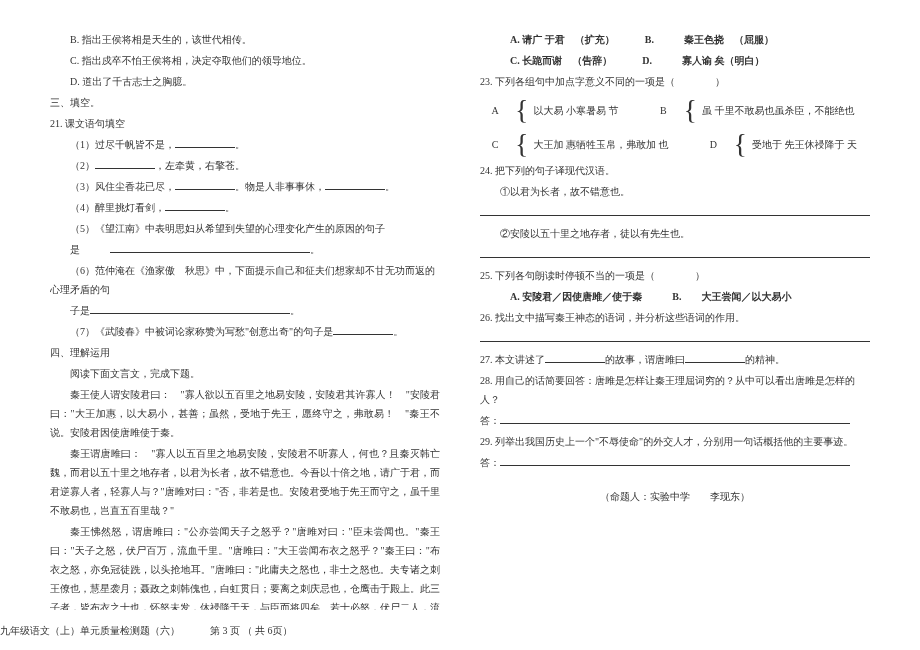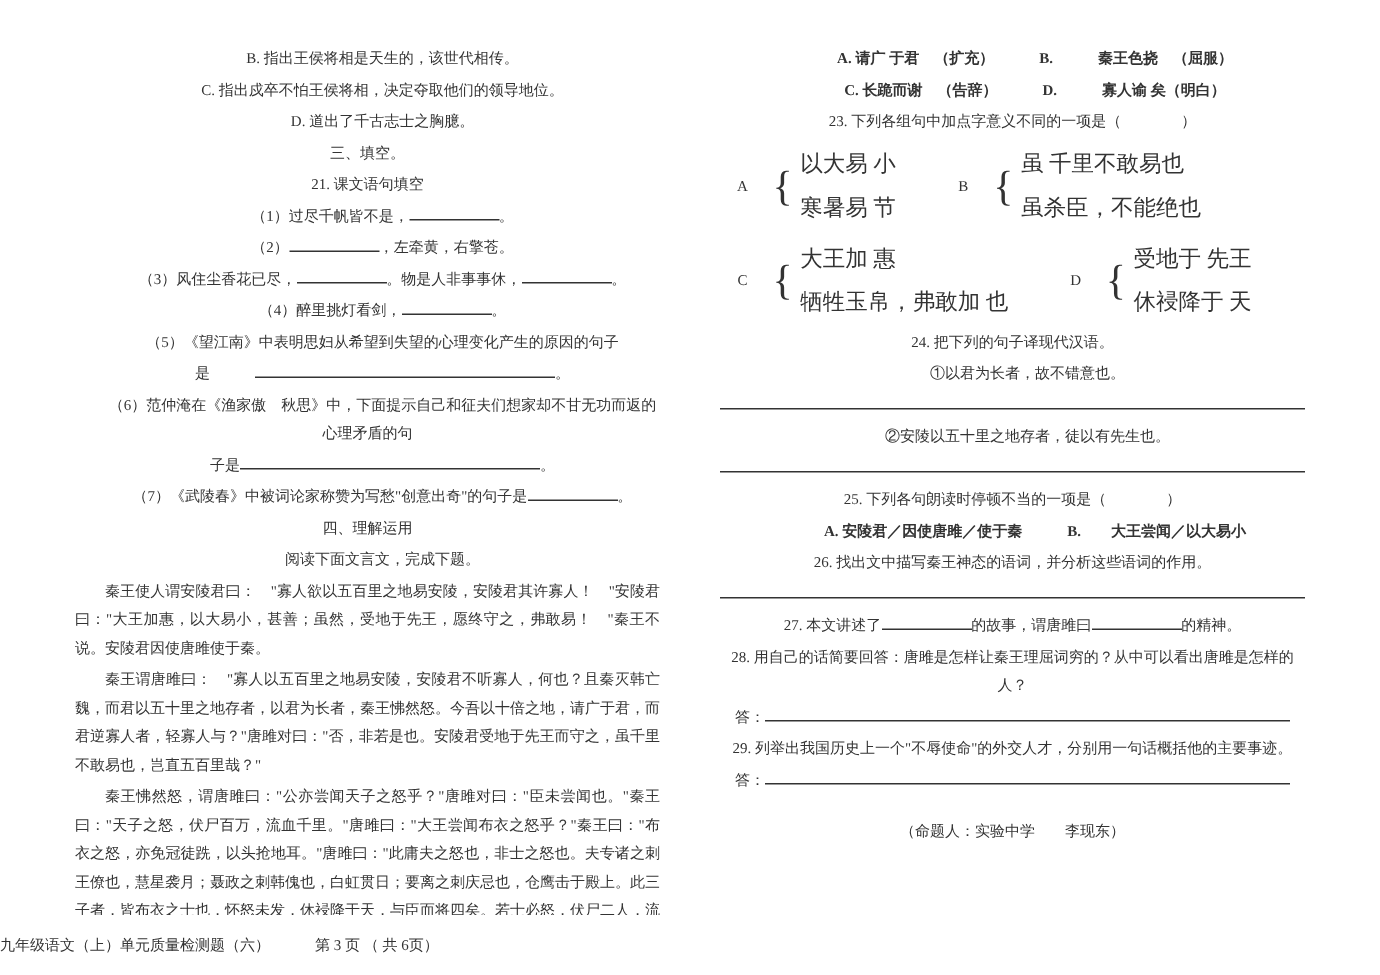--- a/index.html
+++ b/index.html
@@ -16,21 +16,21 @@
     }
     .columns {
       display: flex;
       gap: 40px;
       height: 580px;
     }
     .col {
       flex: 1;
       overflow: hidden;
     }
-    .line { margin-bottom: 2px; text-align: center; }
+    .line { margin-bottom: 2px; }
     .indent1 { text-indent: 2em; }
     .indent2 { text-indent: 3em; font-weight: bold; }
     .blank {
       display: inline-block;
       border-bottom: 1px solid #333;
       min-width: 60px;
       height: 12px;
       vertical-align: baseline;
     }
     .blank-long { min-width: 200px; }
@@ -39,21 +39,21 @@
       align-items: center;
       margin: 3px 0;
     }
     .brace-label { width: 30px; text-align: center; }
     .brace {
       font-size: 28px;
       line-height: 28px;
       margin: 0 5px;
       font-family: serif;
     }
-    .brace-items { display: flex; flex-direction: column; font-size: 15px; }
+    .brace-items { display: flex; font-size: 10px; }
     .brace-row { display: flex; gap: 30px; }
     .footer {
       position: absolute;
       bottom: 10px;
       left: 0;
       right: 0;
       font-size: 10px;
     }
     .right-align { text-align: center; margin-top: 15px; }
     .sp { display: inline-block; width: 30px; }
@@ -87,21 +87,21 @@
     <div class="line indent1">（6）范仲淹在《渔家傲　秋思》中，下面提示自己和征夫们想家却不甘无功而返的心理矛盾的句</div>
     <div class="line indent1">
       <span>子是</span><span class="blank blank-long"></span><span>。</span>
     </div>
     <div class="line indent1">
       <span>（7）《武陵春》中被词论家称赞为写愁"创意出奇"的句子是</span><span class="blank"></span><span>。</span>
     </div>
     <div class="line">四、理解运用</div>
     <div class="line indent1">阅读下面文言文，完成下题。</div>
     <div class="line indent1" style="text-align:justify;">秦王使人谓安陵君曰：　"寡人欲以五百里之地易安陵，安陵君其许寡人！　"安陵君曰："大王加惠，以大易小，甚善；虽然，受地于先王，愿终守之，弗敢易！　"秦王不说。安陵君因使唐雎使于秦。</div>
-    <div class="line indent1" style="text-align:justify;">秦王谓唐雎曰：　"寡人以五百里之地易安陵，安陵君不听寡人，何也？且秦灭韩亡魏，而君以五十里之地存者，以君为长者，秦王怫然怒。今吾以十倍之地，请广于君，而君逆寡人者，轻寡人与？"唐雎对曰："否，非若是也。安陵君受地于先王而守之，虽千里不敢易也，岂直五百里哉？"</div>
+    <div class="line indent1" style="text-align:justify;">秦王谓唐雎曰：　"寡人以五百里之地易安陵，安陵君不听寡人，何也？且秦灭韩亡魏，而君以五十里之地存者，以君为长者，故不错意也。今吾以十倍之地，请广于君，而君逆寡人者，轻寡人与？"唐雎对曰："否，非若是也。安陵君受地于先王而守之，虽千里不敢易也，岂直五百里哉？"</div>
     <div class="line indent1" style="text-align:justify;">秦王怫然怒，谓唐雎曰："公亦尝闻天子之怒乎？"唐雎对曰："臣未尝闻也。"秦王曰："天子之怒，伏尸百万，流血千里。"唐雎曰："大王尝闻布衣之怒乎？"秦王曰："布衣之怒，亦免冠徒跣，以头抢地耳。"唐雎曰："此庸夫之怒也，非士之怒也。夫专诸之刺王僚也，慧星袭月；聂政之刺韩傀也，白虹贯日；要离之刺庆忌也，仓鹰击于殿上。此三子者，皆布衣之士也，怀怒未发，休祲降于天，与臣而将四矣。若士必怒，伏尸二人，流血五步，天下缟素，今日是也。"挺剑而起。</div>
 
   </div>
 
   <div class="col">
     <div class="line indent2">
       <span>A. 请广 于君　（扩充）</span><span class="sp"></span><span>B.　　　秦王色挠　（屈服）</span>
     </div>
     <div class="line indent2">
       <span>C. 长跪而谢　（告辞）</span><span class="sp"></span><span>D.　　　寡人谕 矣（明白）</span>

